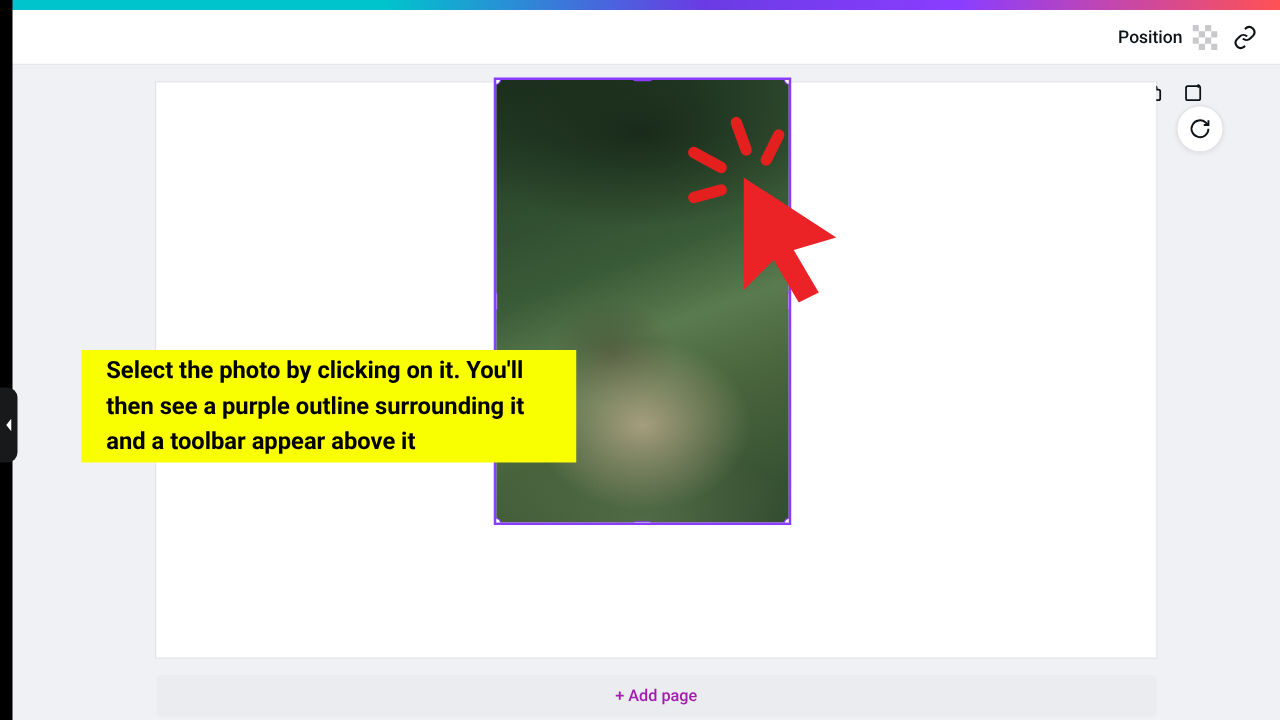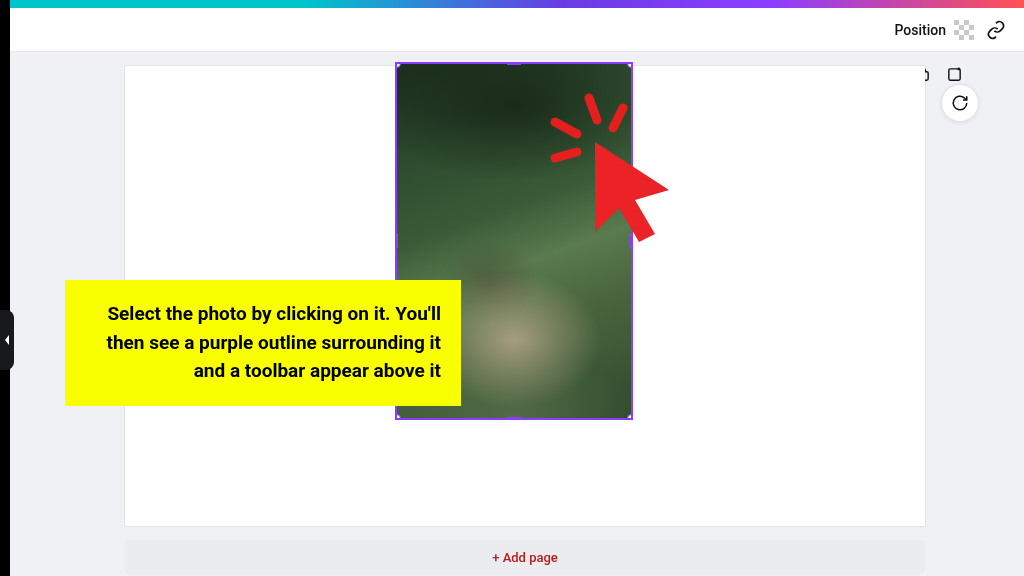--- a/index.html
+++ b/index.html
@@ -107,43 +107,43 @@
   .edge.t { left:50%; top:-4px; width:16px; height:5px; transform:translateX(-50%); }
   .edge.b { left:50%; bottom:-4px; width:16px; height:5px; transform:translateX(-50%); }
   .edge.l { top:50%; left:-4px; width:5px; height:16px; transform:translateY(-50%); }
   .edge.r { top:50%; right:-4px; width:5px; height:16px; transform:translateY(-50%); }
   .callout {
     position: absolute;
     left: -60px;
     top: 214px;
     width: 396px;
     background: #faff00;
-    padding: 20px 20px;
+    padding: 2px 20px;
     font-size: 19px;
     font-weight: 700;
     line-height: 1.5;
-    text-align: right;
+    text-align: left;
     color: #000;
     z-index: 10;
   }
   .cursor-annotation {
     position: absolute;
     left: 412px;
     top: 26px;
     z-index: 8;
     pointer-events:none;
   }
   .add-page {
     width: 800px;
     margin-top: 14px;
     background: #ebecef;
     border-radius: 4px;
     height: 34px;
     display:flex; align-items:center; justify-content:center;
-    font-size:13px; color:#b91c1c; font-weight:500;
+    font-size:13px; color:#a21caf; font-weight:500;
     cursor:pointer;
   }
   .left-shadow {
     position:absolute; left:0; top:0; width:10px; height:100%;
     background:#000;
   }
   .side-tab {
     position:absolute;
     left:0; top:310px;
     width:14px; height:60px;

